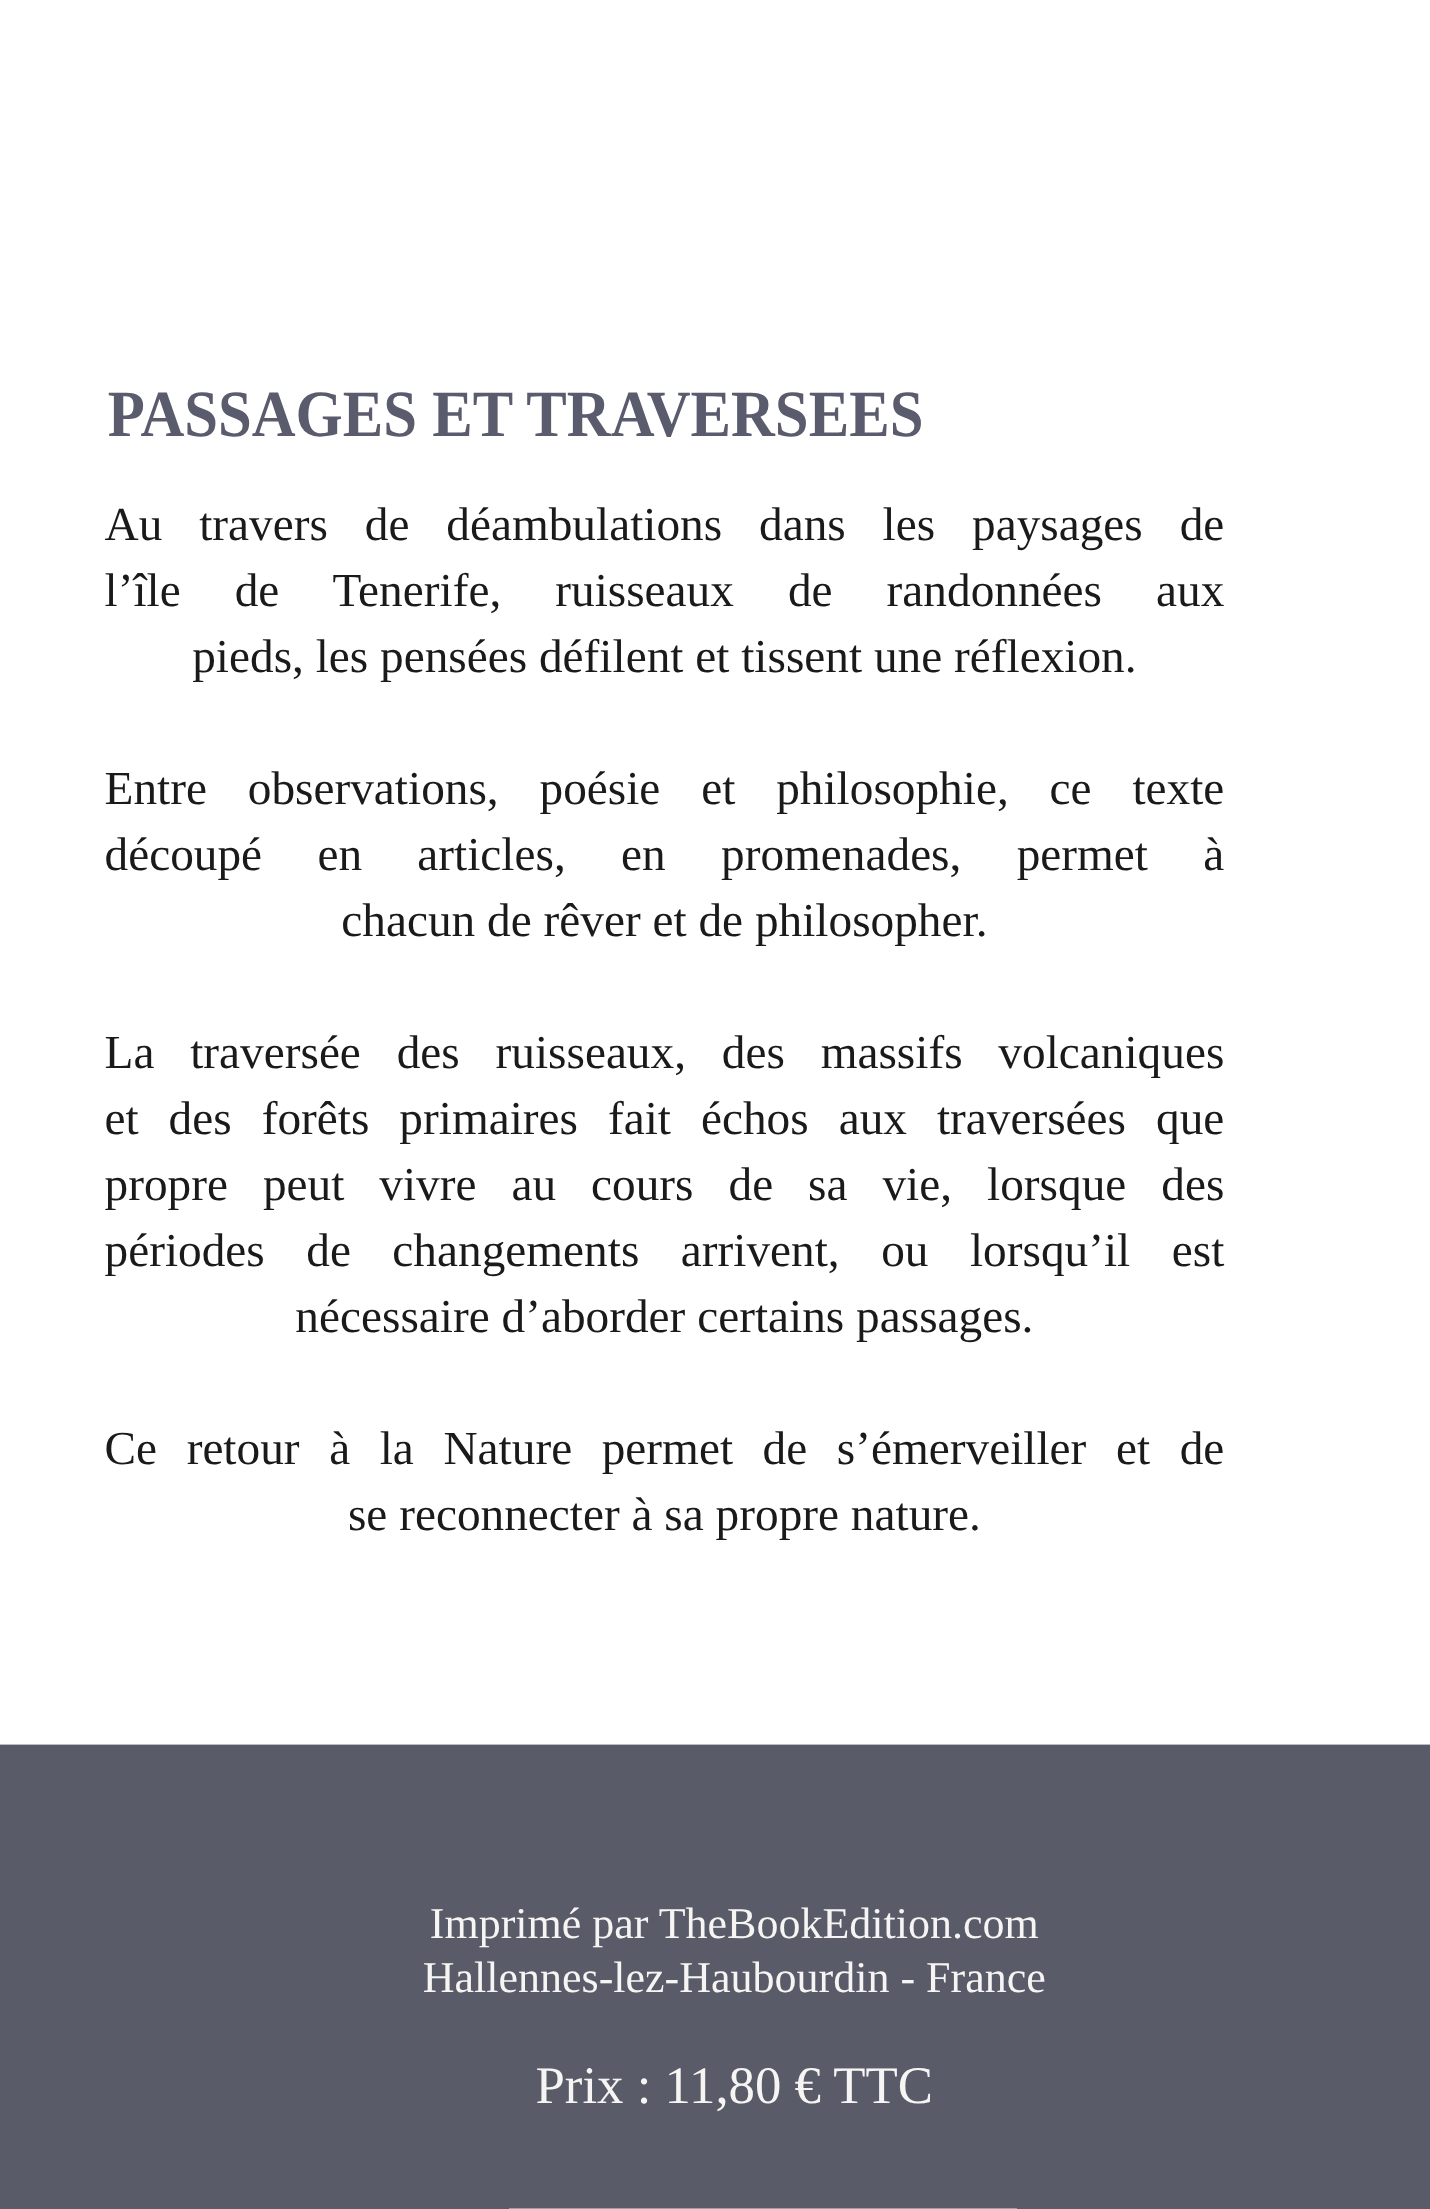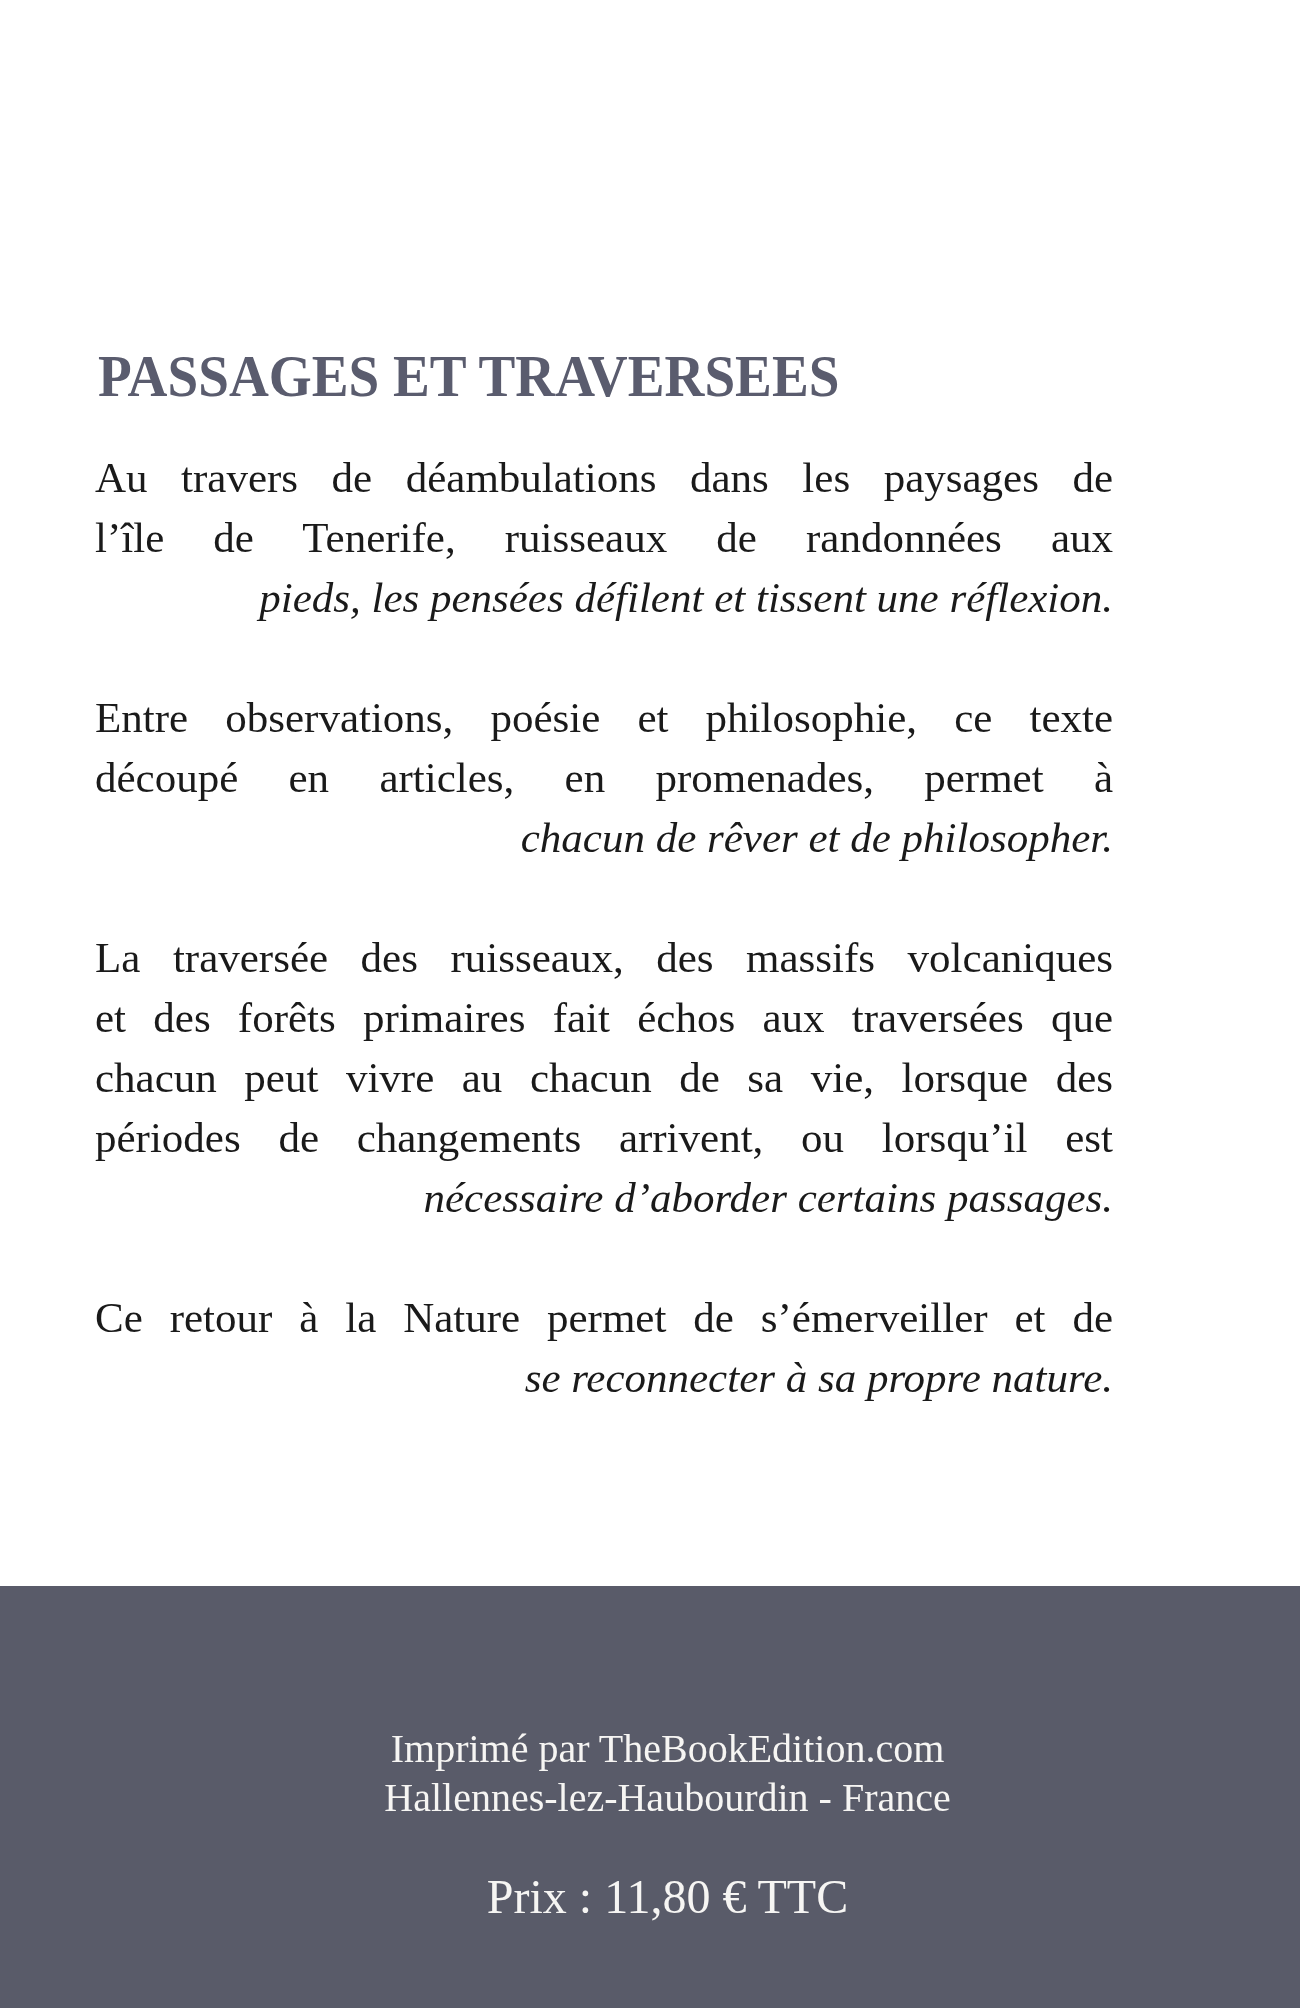--- a/index.html
+++ b/index.html
@@ -50,22 +50,21 @@
     color: #1a1a1a;
   }
   .para { margin: 0 0 60px 0; }
   .para:last-child { margin-bottom: 13px; }
   .line { white-space: normal; }
   .jl {               
     text-align: justify;
     text-align-last: justify;
   }
   .ll {               
-    text-align: right;
-    font-style: italic;
+    text-align: center;
   }
   .footer-band {
     position: absolute;
     left: 0;
     top: 1586px;
     width: 100%;
     height: 506px;
     background: #595b69;
     color: #f6f5f3;
     text-align: center;
@@ -100,21 +99,21 @@
 
     <div class="para">
       <div class="line jl">Entre observations, poésie et philosophie, ce texte</div>
       <div class="line jl">découpé en articles, en promenades, permet à</div>
       <div class="line ll">chacun de rêver et de philosopher.</div>
     </div>
 
     <div class="para">
       <div class="line jl">La traversée des ruisseaux, des massifs volcaniques</div>
       <div class="line jl">et des forêts primaires fait échos aux traversées que</div>
-      <div class="line jl">chacun peut vivre au chacun de sa vie, lorsque des</div>
+      <div class="line jl">propre peut vivre au cours de sa vie, lorsque des</div>
       <div class="line jl">périodes de changements arrivent, ou lorsqu’il est</div>
       <div class="line ll">nécessaire d’aborder certains passages.</div>
     </div>
 
     <div class="para">
       <div class="line jl">Ce retour à la Nature permet de s’émerveiller et de</div>
       <div class="line ll">se reconnecter à sa propre nature.</div>
     </div>
 
   </div>

